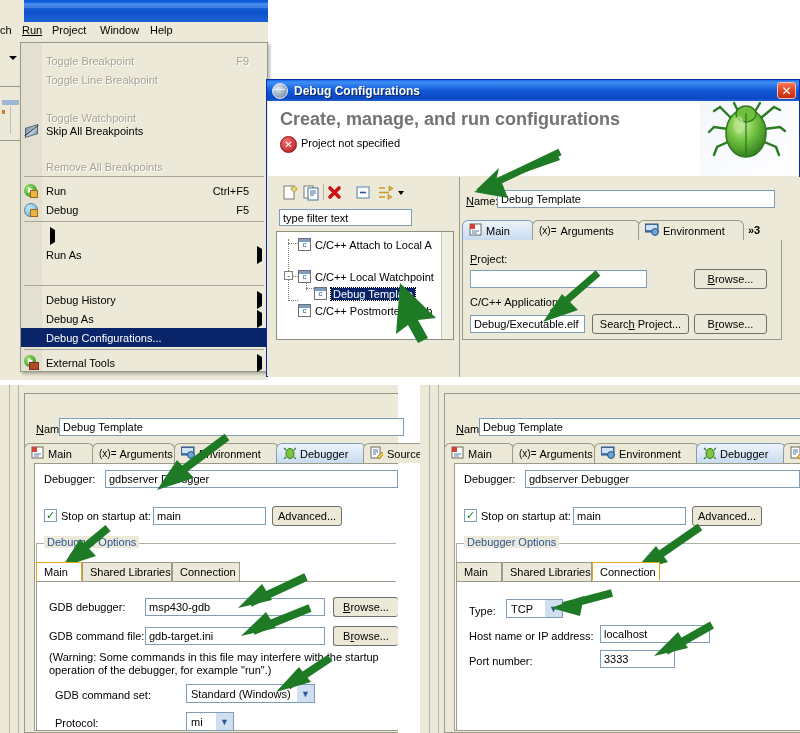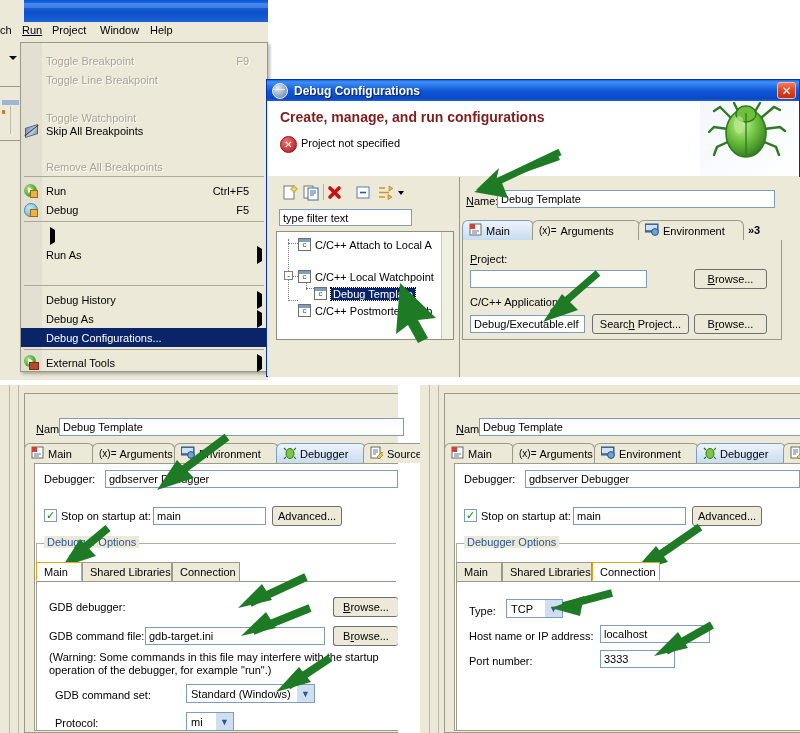--- a/index.html
+++ b/index.html
@@ -96,21 +96,21 @@
   #dlg-title-ico{width:14px;height:14px;margin-left:5px;border-radius:50%;
       background:radial-gradient(circle at 35% 30%,#dfe9f6,#5d7a99);border:1px solid #e8eef6;position:relative;}
   #dlg-title-ico:before{content:"";position:absolute;left:0px;top:5px;width:12px;height:1px;background:#e9eff7;}
   #dlg-title-txt{color:#fff;font-size:12px;font-weight:bold;margin-left:6px;
       text-shadow:1px 1px 1px rgba(0,0,0,.6);}
   #dlg-close{position:absolute;right:3px;top:2px;width:19px;height:17px;border-radius:3px;
       background:linear-gradient(to bottom,#f7795c 0%,#e04a24 45%,#c22c10 100%);
       border:1px solid #f3c0b0;display:flex;align-items:center;justify-content:center;
       color:#fff;font-size:12px;font-weight:bold;box-sizing:border-box;}
   #dlg-head{position:absolute;left:1px;top:21px;width:531px;height:75px;background:#fff;overflow:hidden;}
-  #dlg-head-title{position:absolute;left:12px;top:8px;font-size:14px;font-weight:bold;color:#7f1d1d;}
+  #dlg-head-title{position:absolute;left:12px;top:8px;font-size:18px;font-weight:bold;color:#737373;}
   #err-ico{position:absolute;left:12px;top:35px;width:15px;height:15px;border-radius:50%;
       background:radial-gradient(circle at 35% 30%,#f07070,#b2151b);border:1px solid #8d0f14;
       color:#fff;font-size:10px;font-weight:bold;display:flex;align-items:center;justify-content:center;}
   #err-txt{position:absolute;left:33px;top:36px;font-size:11px;}
   #bug-art{position:absolute;right:4px;top:-4px;width:95px;height:80px;}
   #dlg-body{position:absolute;left:1px;top:97px;width:531px;height:200px;background:#ece9d8;}
   .tb-ic{position:absolute;top:184px;width:17px;height:17px;}
   #tb-sep{left:323px;top:184px;width:1px;height:16px;background:#b5b2a4;}
   #filter-box{left:279px;top:209px;width:133px;height:17px;}
   #tree-pane{left:276px;top:231px;width:178px;height:109px;background:#fff;border:1px solid #8f8f80;box-sizing:border-box;}
@@ -567,20 +567,23 @@
   </div>
   <div class="inner-tab" style="left:82px;top:177px;width:90px">
     <span>Shared Libraries</span>
   </div>
   <div class="inner-tab" style="left:172px;top:177px;width:68px">
     <span>Connection</span>
   </div>
   <div class="inner-panel" style="left:36px;top:196px;width:360px;height:150px;border-right:none"></div>
 
   <div class="fl-name-lbl" style="left:49px;top:216px">GDB debugger:</div>
+  <div class="tfield dbg-field" style="left:145px;top:213px;width:180px">
+    <span>msp430-gdb</span>
+  </div>
   <div class="btn" style="position:absolute;left:333px;top:212px;width:65px;height:20px;border-right:none">
     <span><span class="u">B</span>rowse...</span>
   </div>
 
   <div class="fl-name-lbl" style="left:49px;top:245px">GDB command file:</div>
   <div class="tfield dbg-field" style="left:145px;top:242px;width:180px">
     <span>gdb-target.ini</span>
   </div>
   <div class="btn" style="position:absolute;left:333px;top:241px;width:65px;height:20px;border-right:none">
     <span>B<span class="u">r</span>owse...</span>

